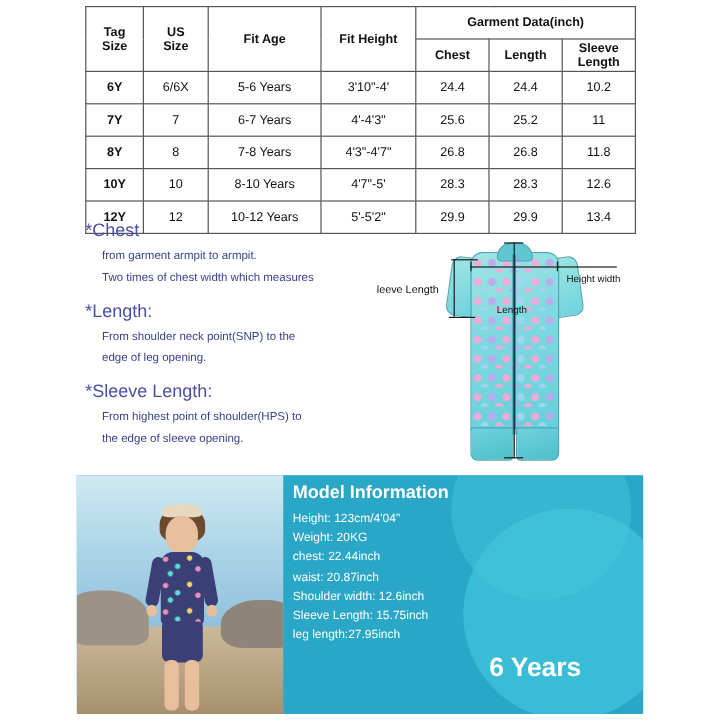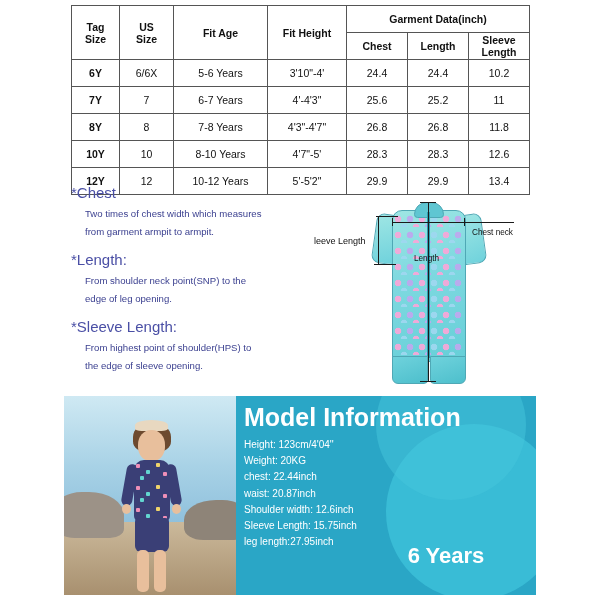--- a/index.html
+++ b/index.html
@@ -331,21 +331,21 @@
     opacity: 0.5;
   }
   .model-info {
     position: absolute;
     left: 180px;
     top: 6px;
     width: 200px;
     color: #ffffff;
   }
   .model-title {
-    font-size: 25px;
+    font-size: 15px;
     font-weight: bold;
     line-height: 1.2;
     margin-bottom: 5px;
     white-space: nowrap;
   }
   .model-line {
     font-size: 10px;
     line-height: 1.62;
     white-space: nowrap;
   }
@@ -440,22 +440,22 @@
         <td>29.9</td>
         <td>29.9</td>
         <td>13.4</td>
       </tr>
     </tbody>
   </table>
 </div>
 
 <div class="notes">
   <div class="label">*Chest</div>
+  <p>from garment armpit to armpit.</p>
   <p>Two times of chest width which measures</p>
-  <p>from garment armpit to armpit.</p>
 
   <div class="label">*Length:</div>
   <p>From shoulder neck point(SNP) to the</p>
   <p>edge of leg opening.</p>
 
   <div class="label">*Sleeve Length:</div>
   <p>From highest point of shoulder(HPS) to</p>
   <p>the edge of sleeve opening.</p>
 </div>
 
@@ -480,21 +480,21 @@
     <div class="dline h" style="left:0px; top:76px; width:22px;"></div>
 
     <div class="dline v" style="left:54px; top:14px; height:180px;"></div>
     <div class="dline h" style="left:46px; top:14px; width:16px;"></div>
     <div class="dline h" style="left:46px; top:193px; width:16px;"></div>
 
     <div class="dline h" style="left:90px; top:34px; width:50px;"></div>
   </div>
 
   <div class="dlabel sleeve-label">leeve Length</div>
-  <div class="dlabel chest-label">Chest neck</div>
+  <div class="dlabel chest-label">Height width</div>
   <div class="dlabel length-label">Length</div>
 </div>
 
 <div class="model-panel">
   <div class="circle-badge"></div>
   <div class="circle-badge2"></div>
 
   <div class="model-photo">
     <div class="sea"></div>
     <div class="sand"></div>

